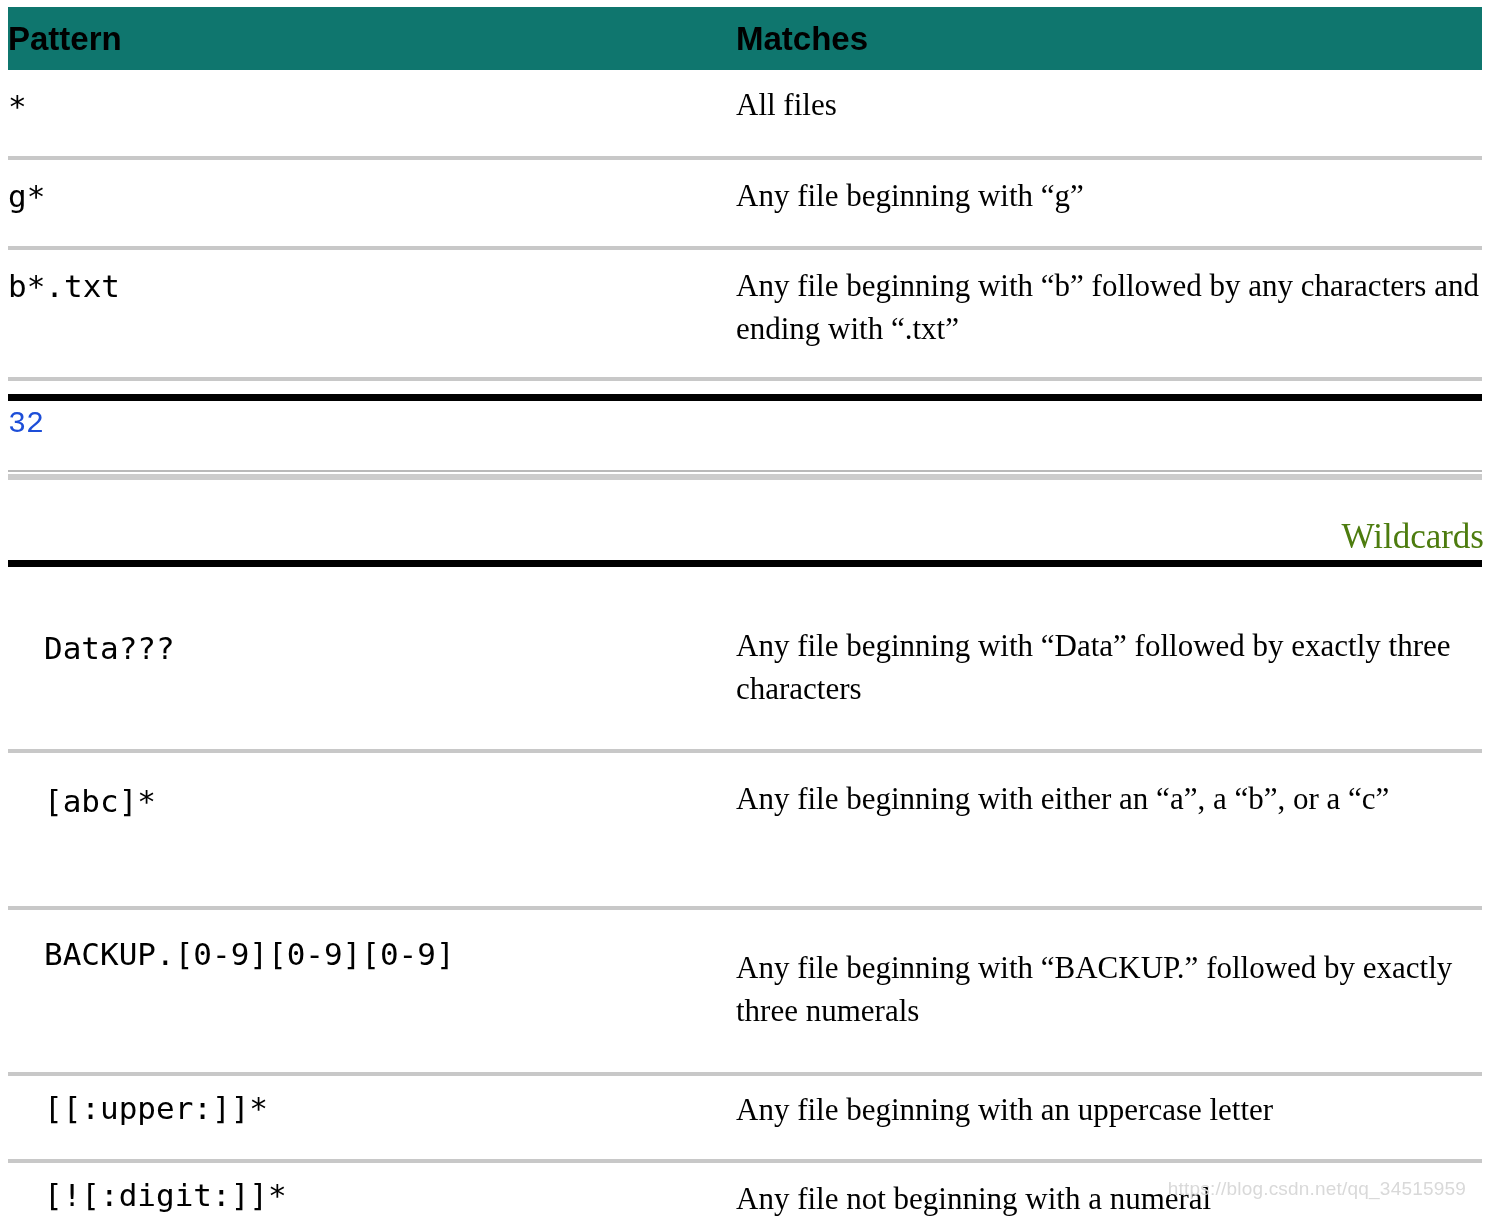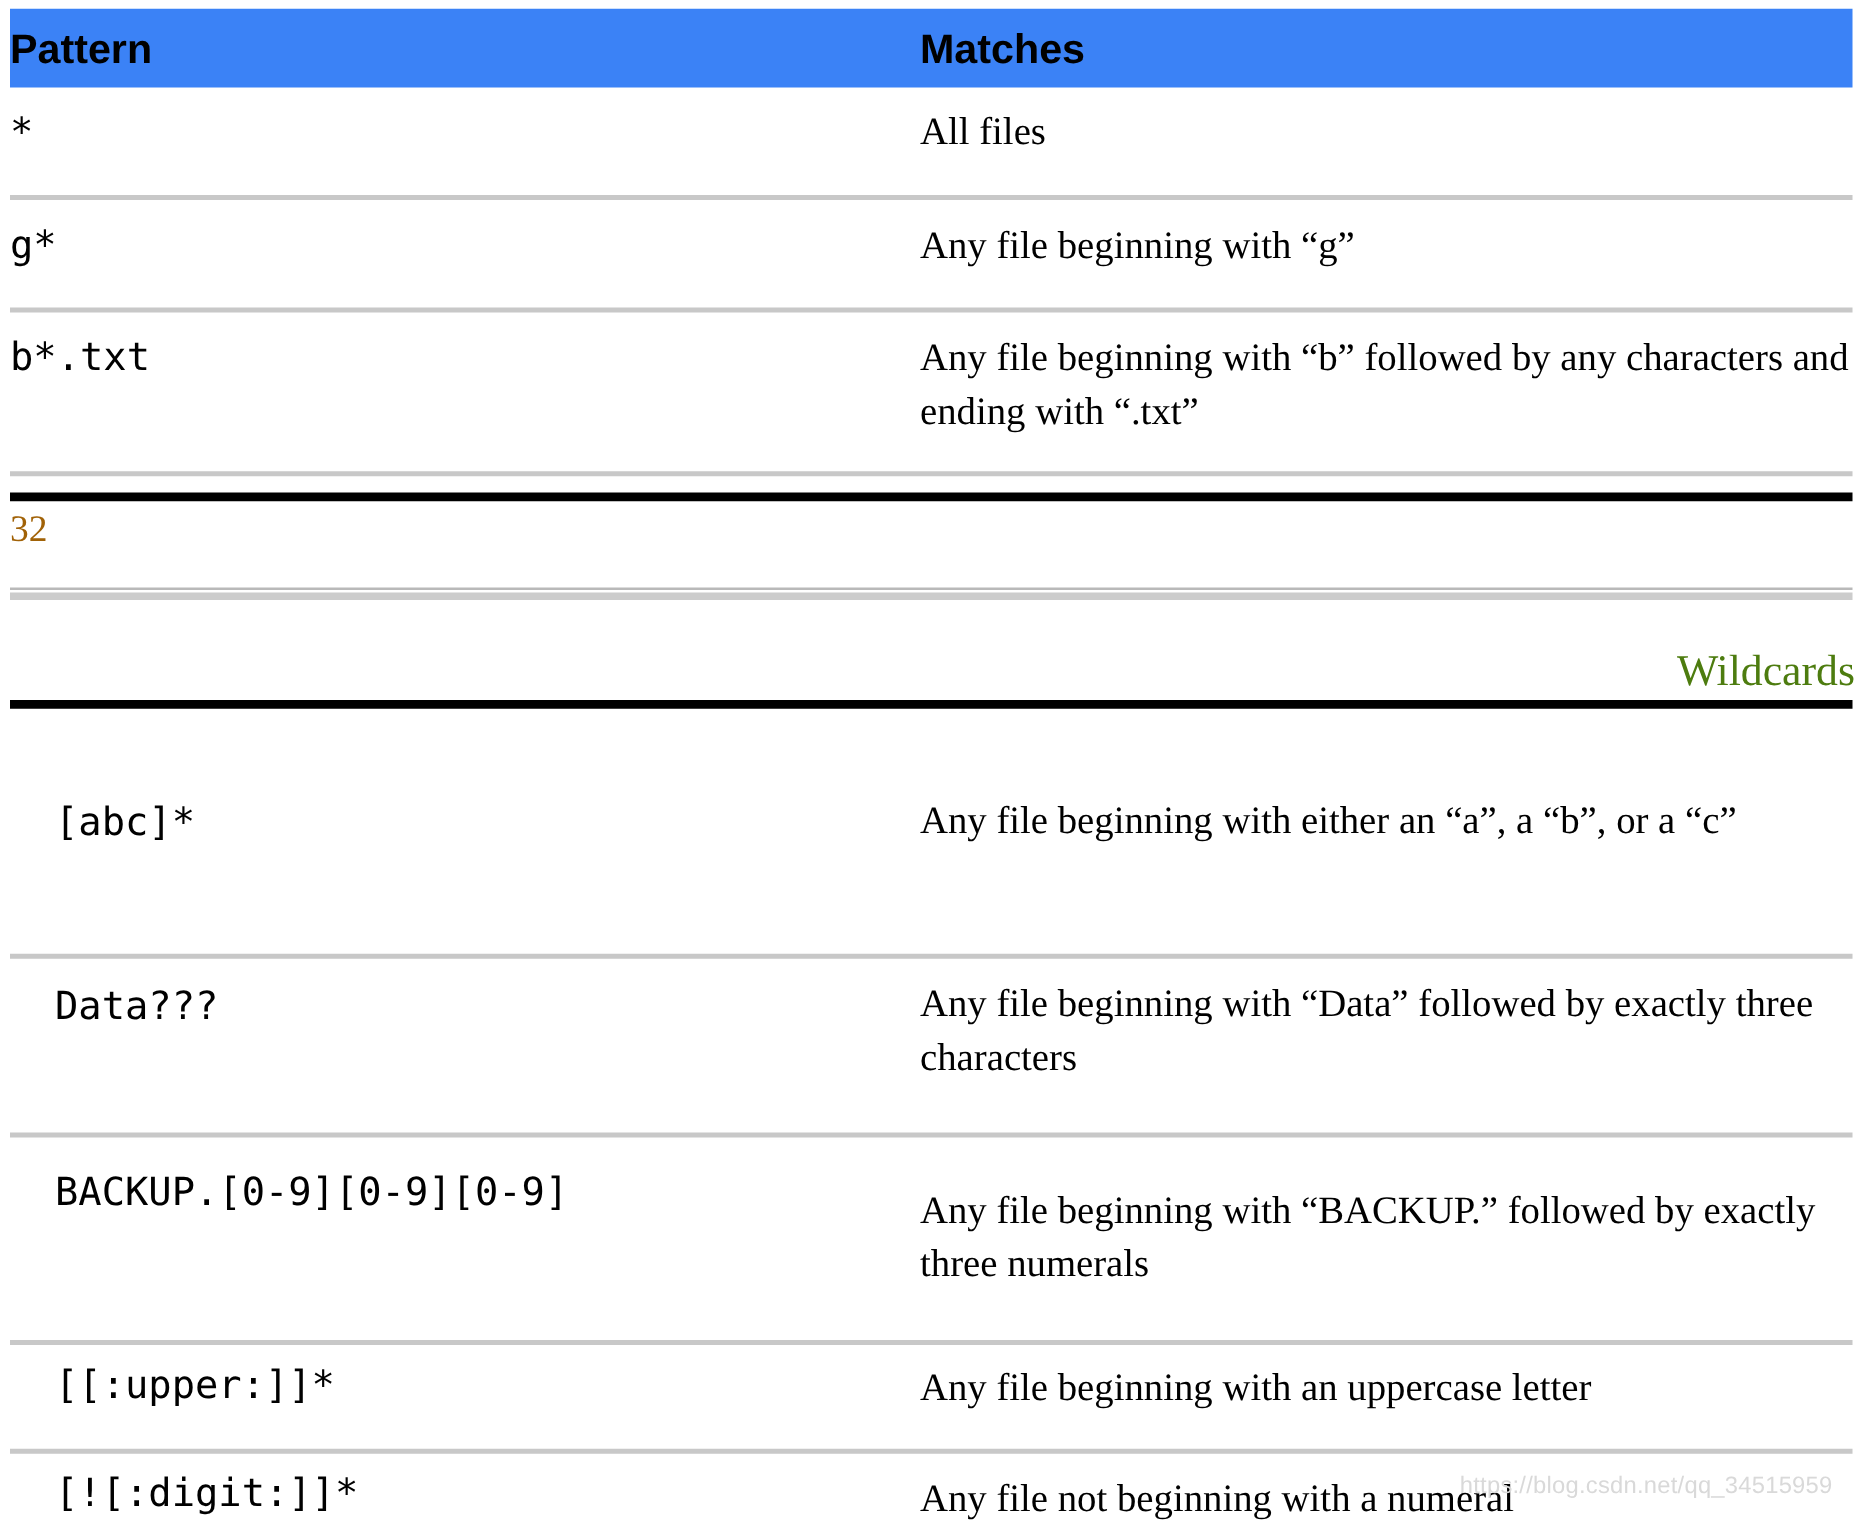--- a/index.html
+++ b/index.html
@@ -23,21 +23,21 @@
     position: absolute;
     left: 8px;
     width: 1474px;
     border-collapse: collapse;
     table-layout: fixed;
   }
   .tbl col.c-pattern { width: 728px; }
   .tbl col.c-matches { width: 746px; }
 
   .hdr-row td {
-    background: #3b82f6;
+    background: #0f766e;
     padding: 0;
     height: 63px;
     vertical-align: middle;
   }
   .hdr-label {
     font-family: "Liberation Sans", sans-serif;
     font-weight: bold;
     font-size: 33px;
     line-height: 36px;
     color: #000000;
@@ -104,24 +104,24 @@
     width: 1474px;
     height: 6px;
     background: #cccccc;
   }
   #rule-gray-lower { top: 474px; }
 
   #page-number {
     position: absolute;
     left: 8px;
     top: 405px;
-    font-family: Liberation Serif, serif;
+    font-family: Liberation Mono, monospace;
     font-size: 30px;
     line-height: 38px;
-    color: #a16207;
+    color: #1d4ed8;
   }
   #running-head {
     position: absolute;
     right: 6px;
     top: 516px;
     text-align: left;
     font-family: "Liberation Serif", serif;
     font-size: 35px;
     line-height: 42px;
     color: #4d7c0f;
@@ -202,30 +202,30 @@
 
 <div id="running-head">Wildcards</div>
 <div class="rule-black" id="rule-head-bottom"></div>
 
 <table class="tbl" id="table-bottom">
   <colgroup>
     <col class="c-pattern">
     <col class="c-matches">
   </colgroup>
   <tbody>
+    <tr class="data-row b1">
+      <td class="cell-pattern">Data???</td>
+      <td class="cell-matches">Any file beginning with “Data” followed by exactly three characters</td>
+    </tr>
+
     <tr class="data-row b2">
       <td class="cell-pattern">[abc]*</td>
       <td class="cell-matches">Any file beginning with either an “a”, a “b”, or a “c”</td>
     </tr>
 
-    <tr class="data-row b1">
-      <td class="cell-pattern">Data???</td>
-      <td class="cell-matches">Any file beginning with “Data” followed by exactly three characters</td>
-    </tr>
-
     <tr class="data-row b3">
       <td class="cell-pattern">BACKUP.[0-9][0-9][0-9]</td>
       <td class="cell-matches">Any file beginning with “BACKUP.” followed by exactly three numerals</td>
     </tr>
 
     <tr class="data-row b4">
       <td class="cell-pattern">[[:upper:]]*</td>
       <td class="cell-matches">Any file beginning with an uppercase letter</td>
     </tr>
 

